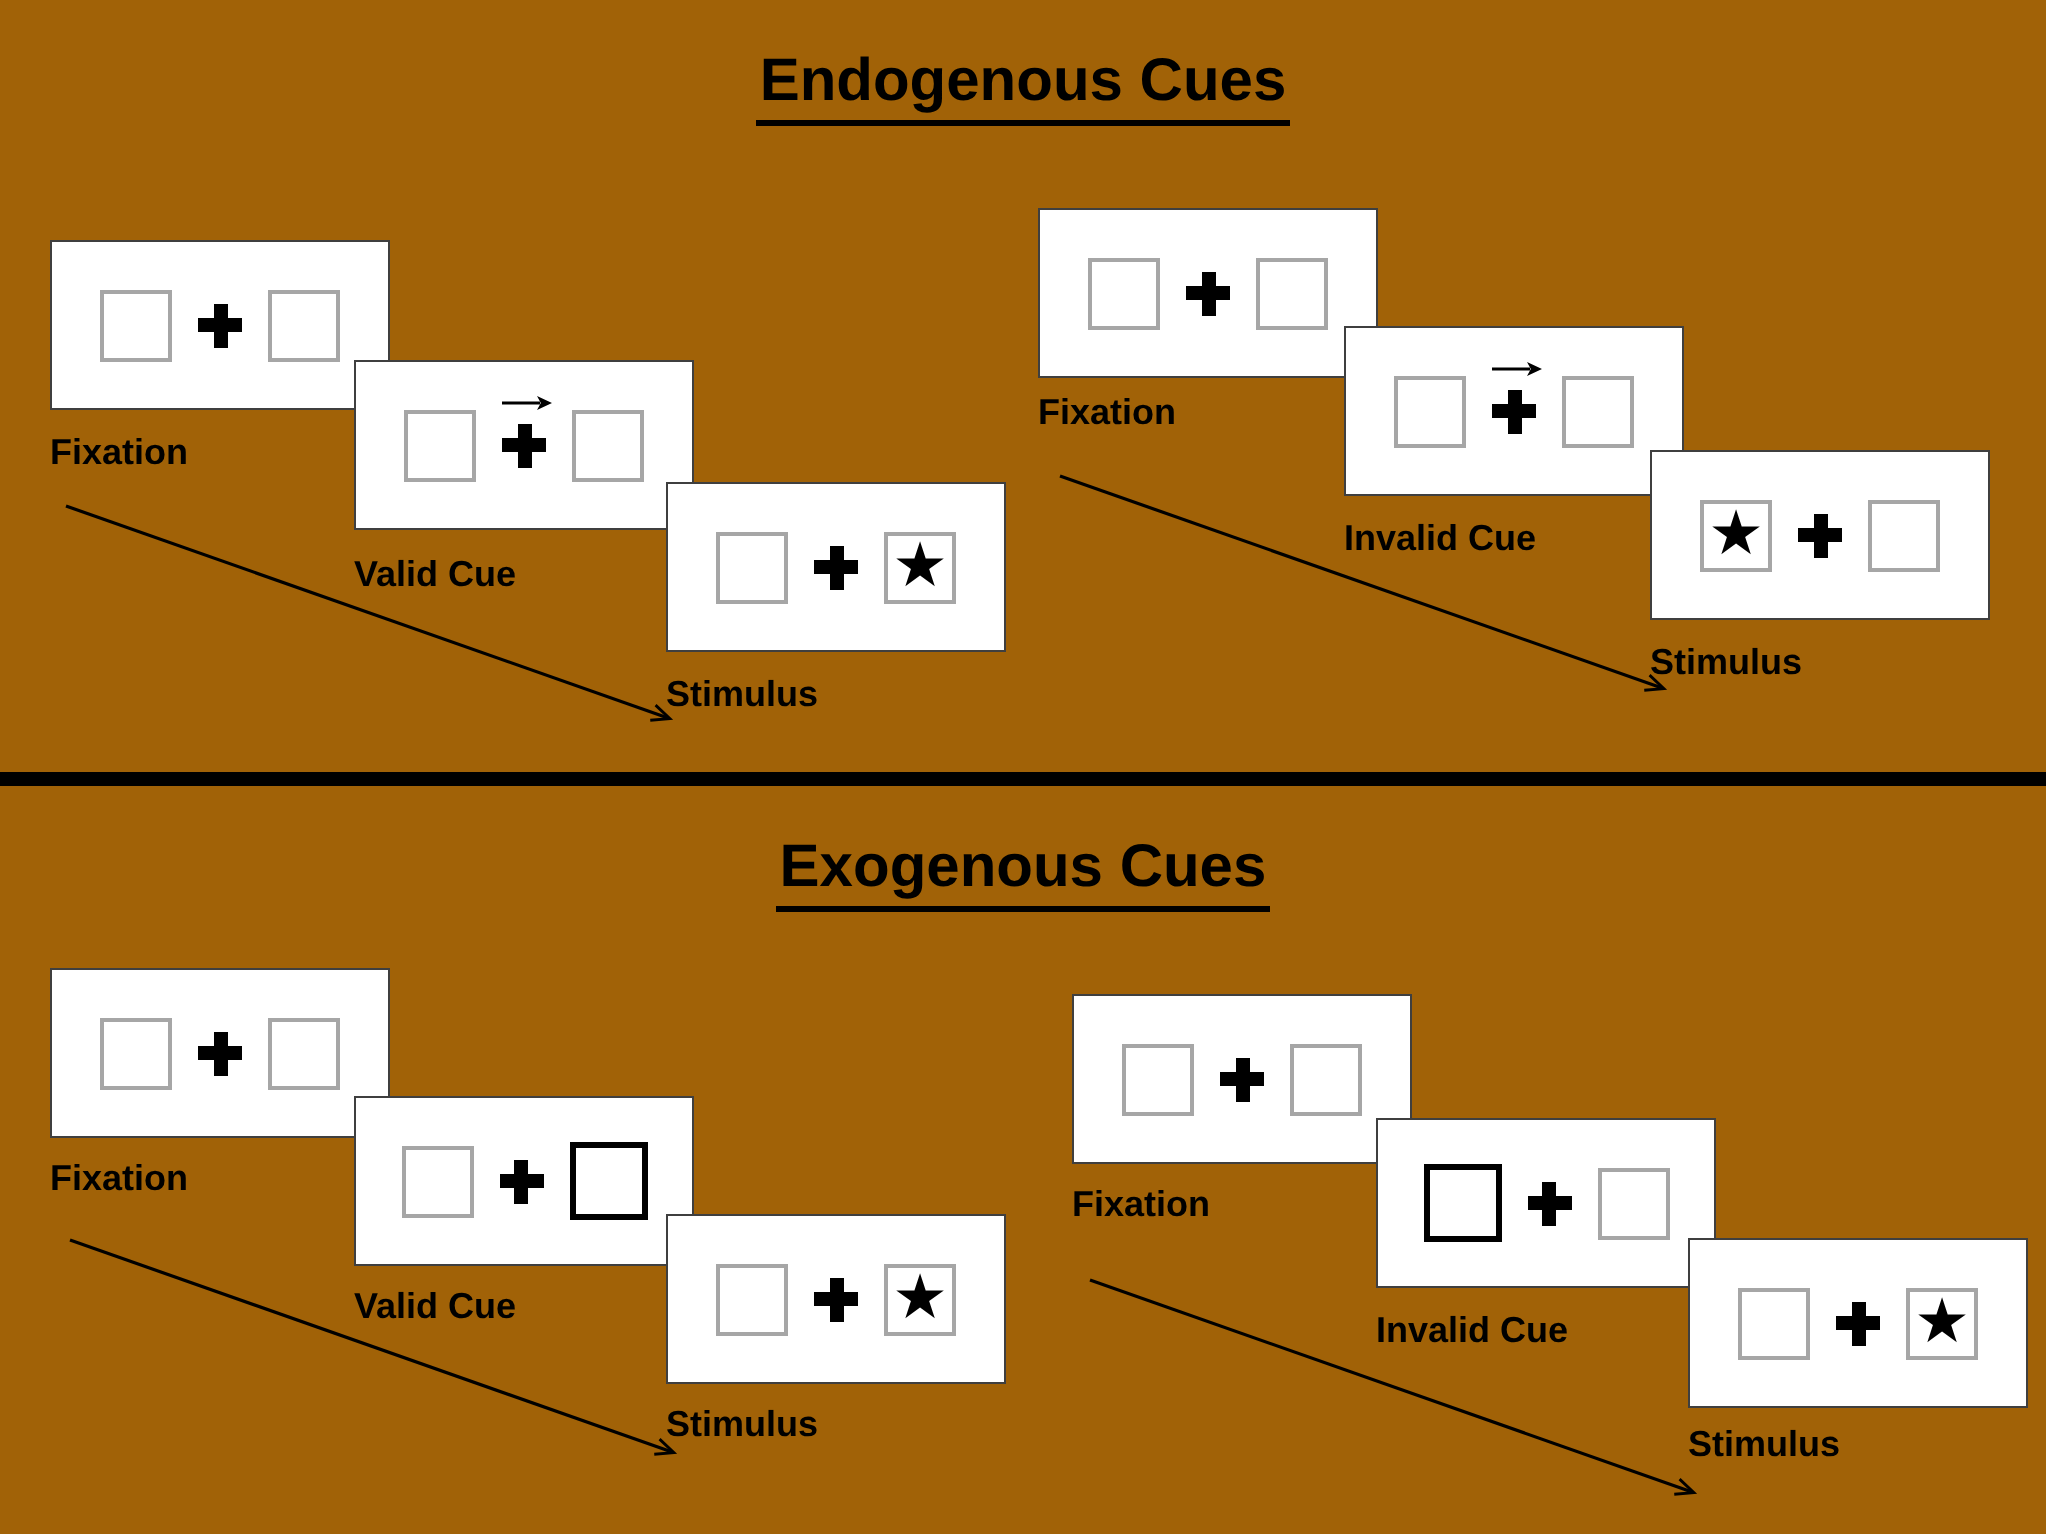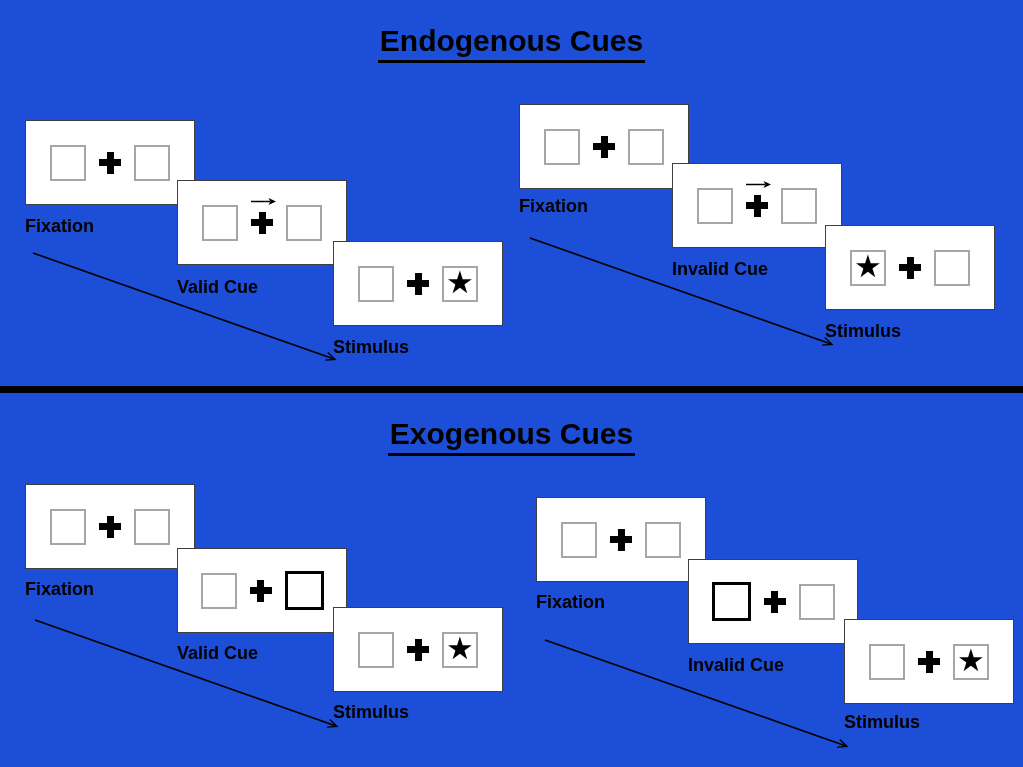--- a/index.html
+++ b/index.html
@@ -1,19 +1,19 @@
 <!DOCTYPE html>
 <html style="--ink: #000000; --panel-border: #3f3f3f; --square-border: #a6a6a6;"><head>
 <meta charset="utf-8">
 <style>
   html,body{margin:0;padding:0;background:#fff;}
   #canvas{
     position:relative;
     width:1023px;height:767px;
-    background:#1d4ed8;
+    background:#a16207;
     font-family:"Liberation Sans", sans-serif;
     overflow:hidden;
     color:#000;
   }
   
   .title{
     position:absolute;left:0;width:100%;
     text-align:center;
     font-size:30px;font-weight:700;
     margin:0;

